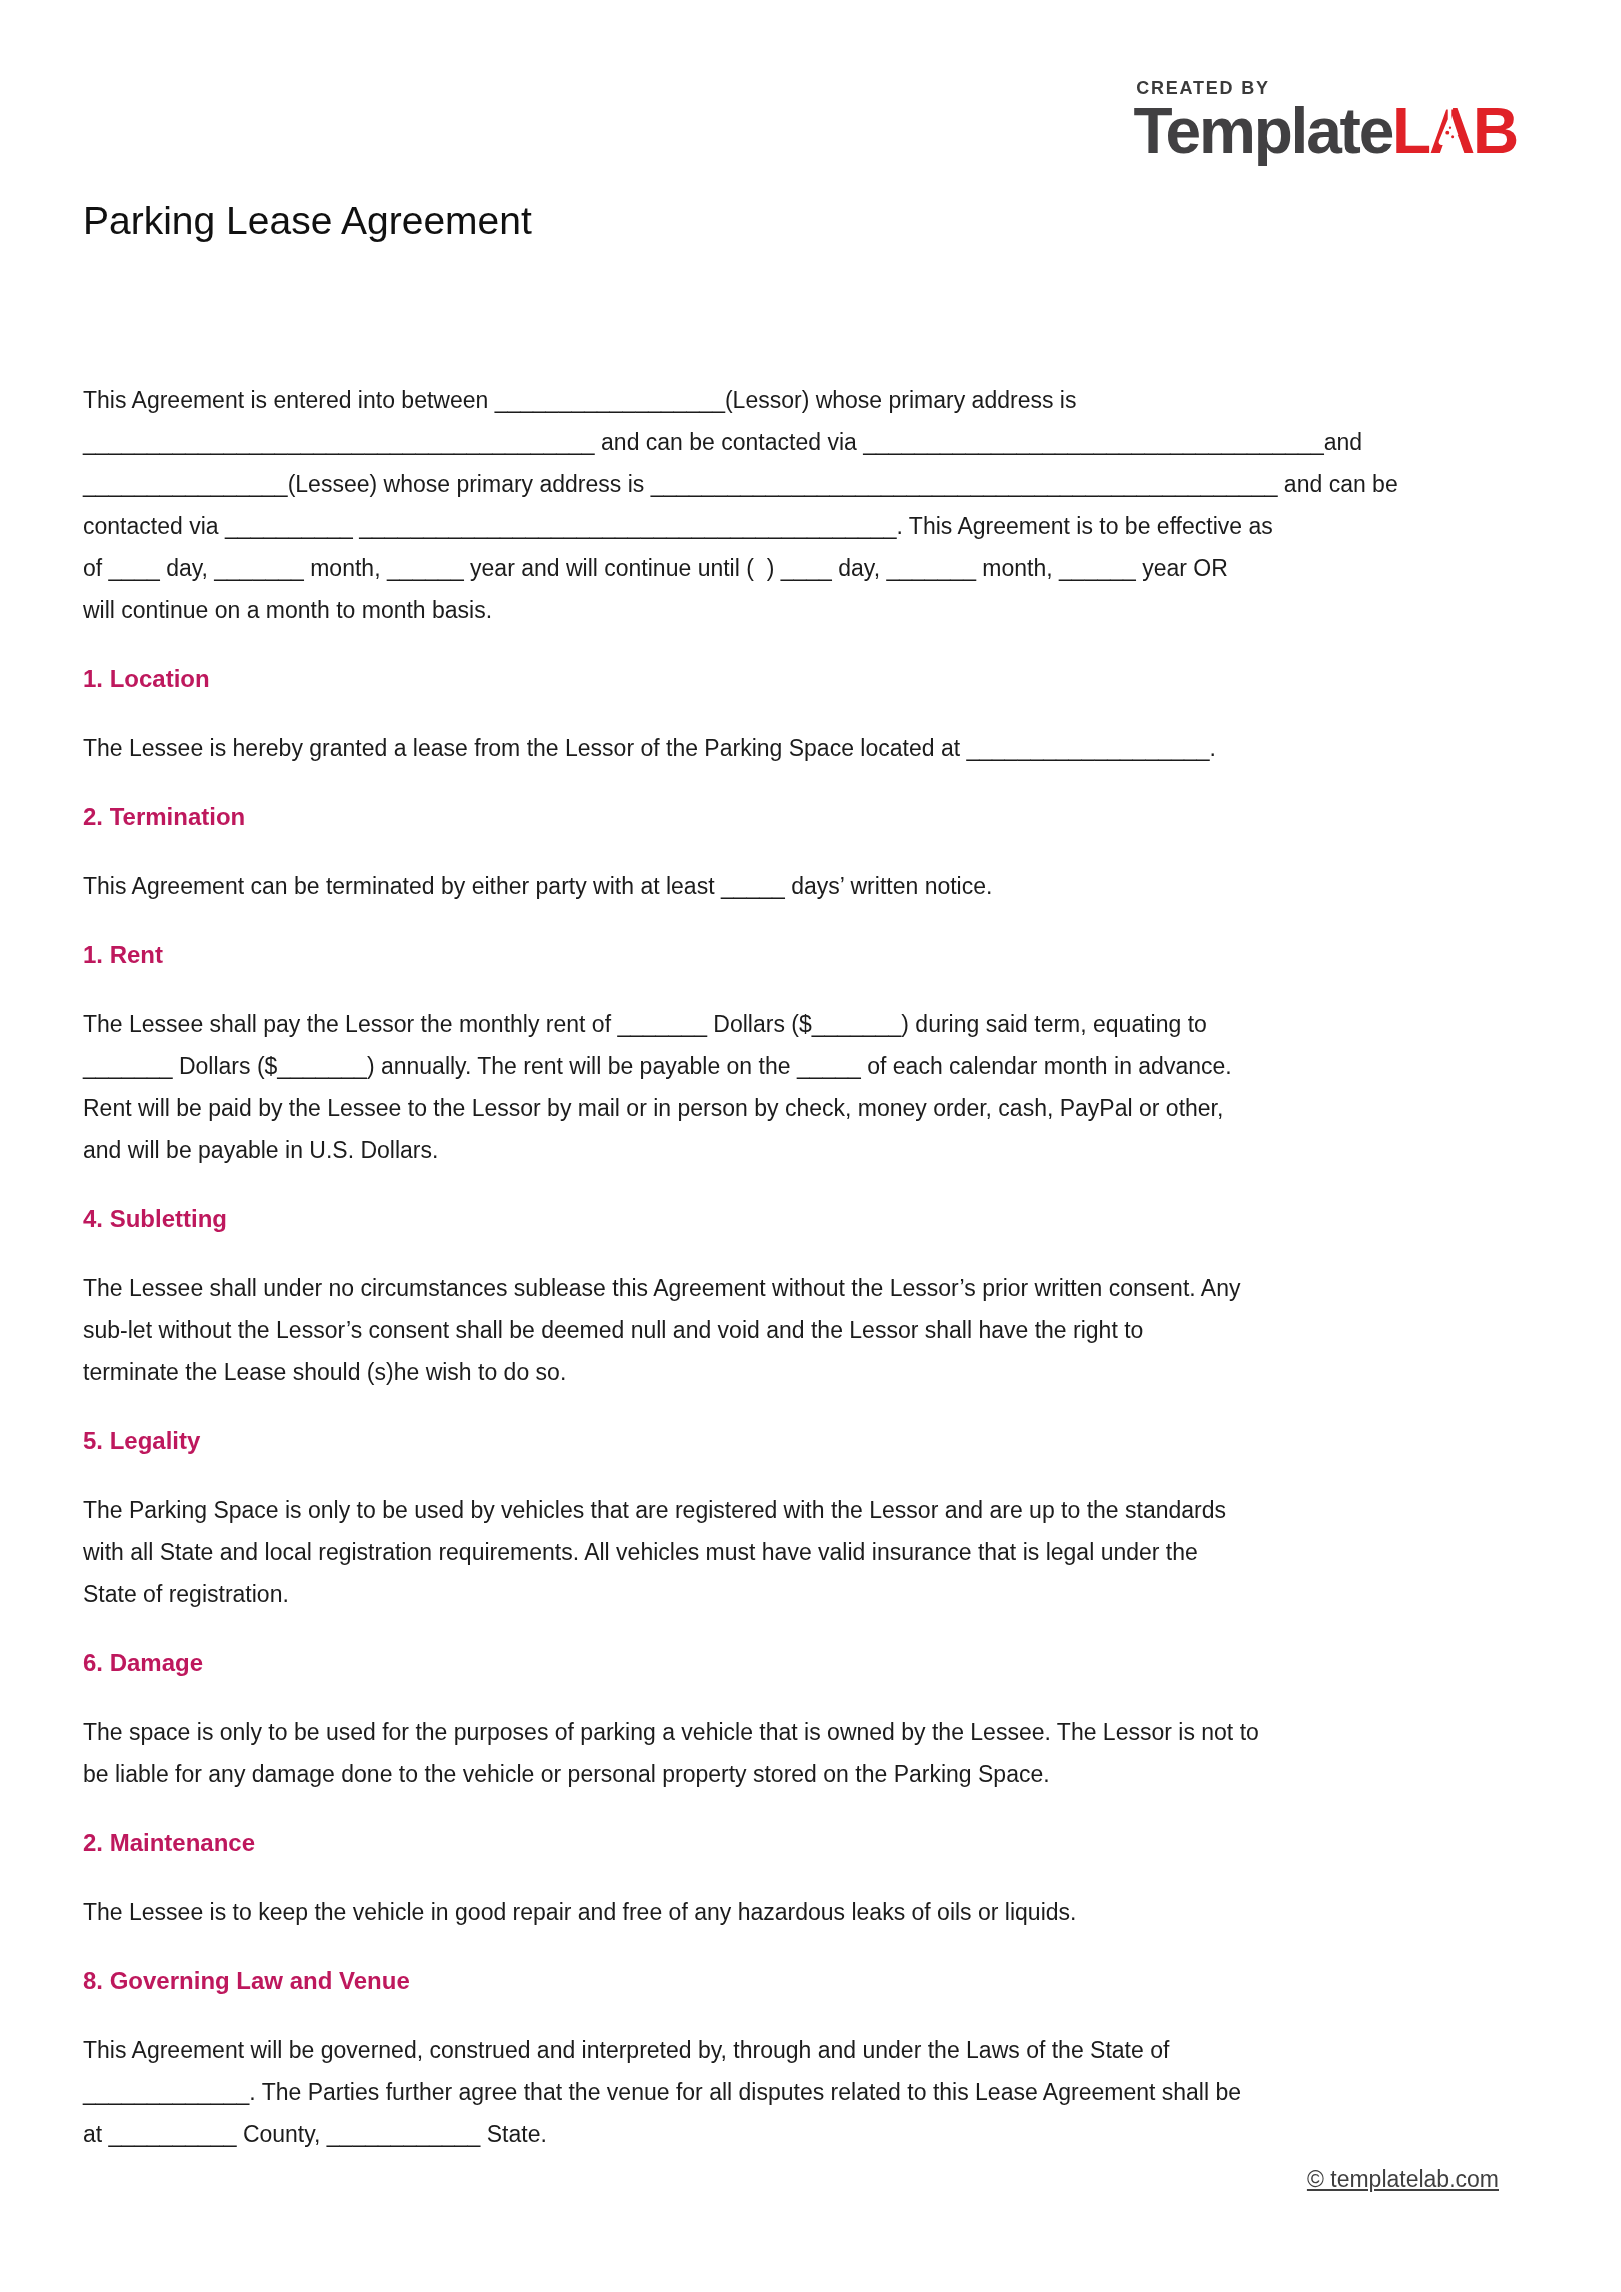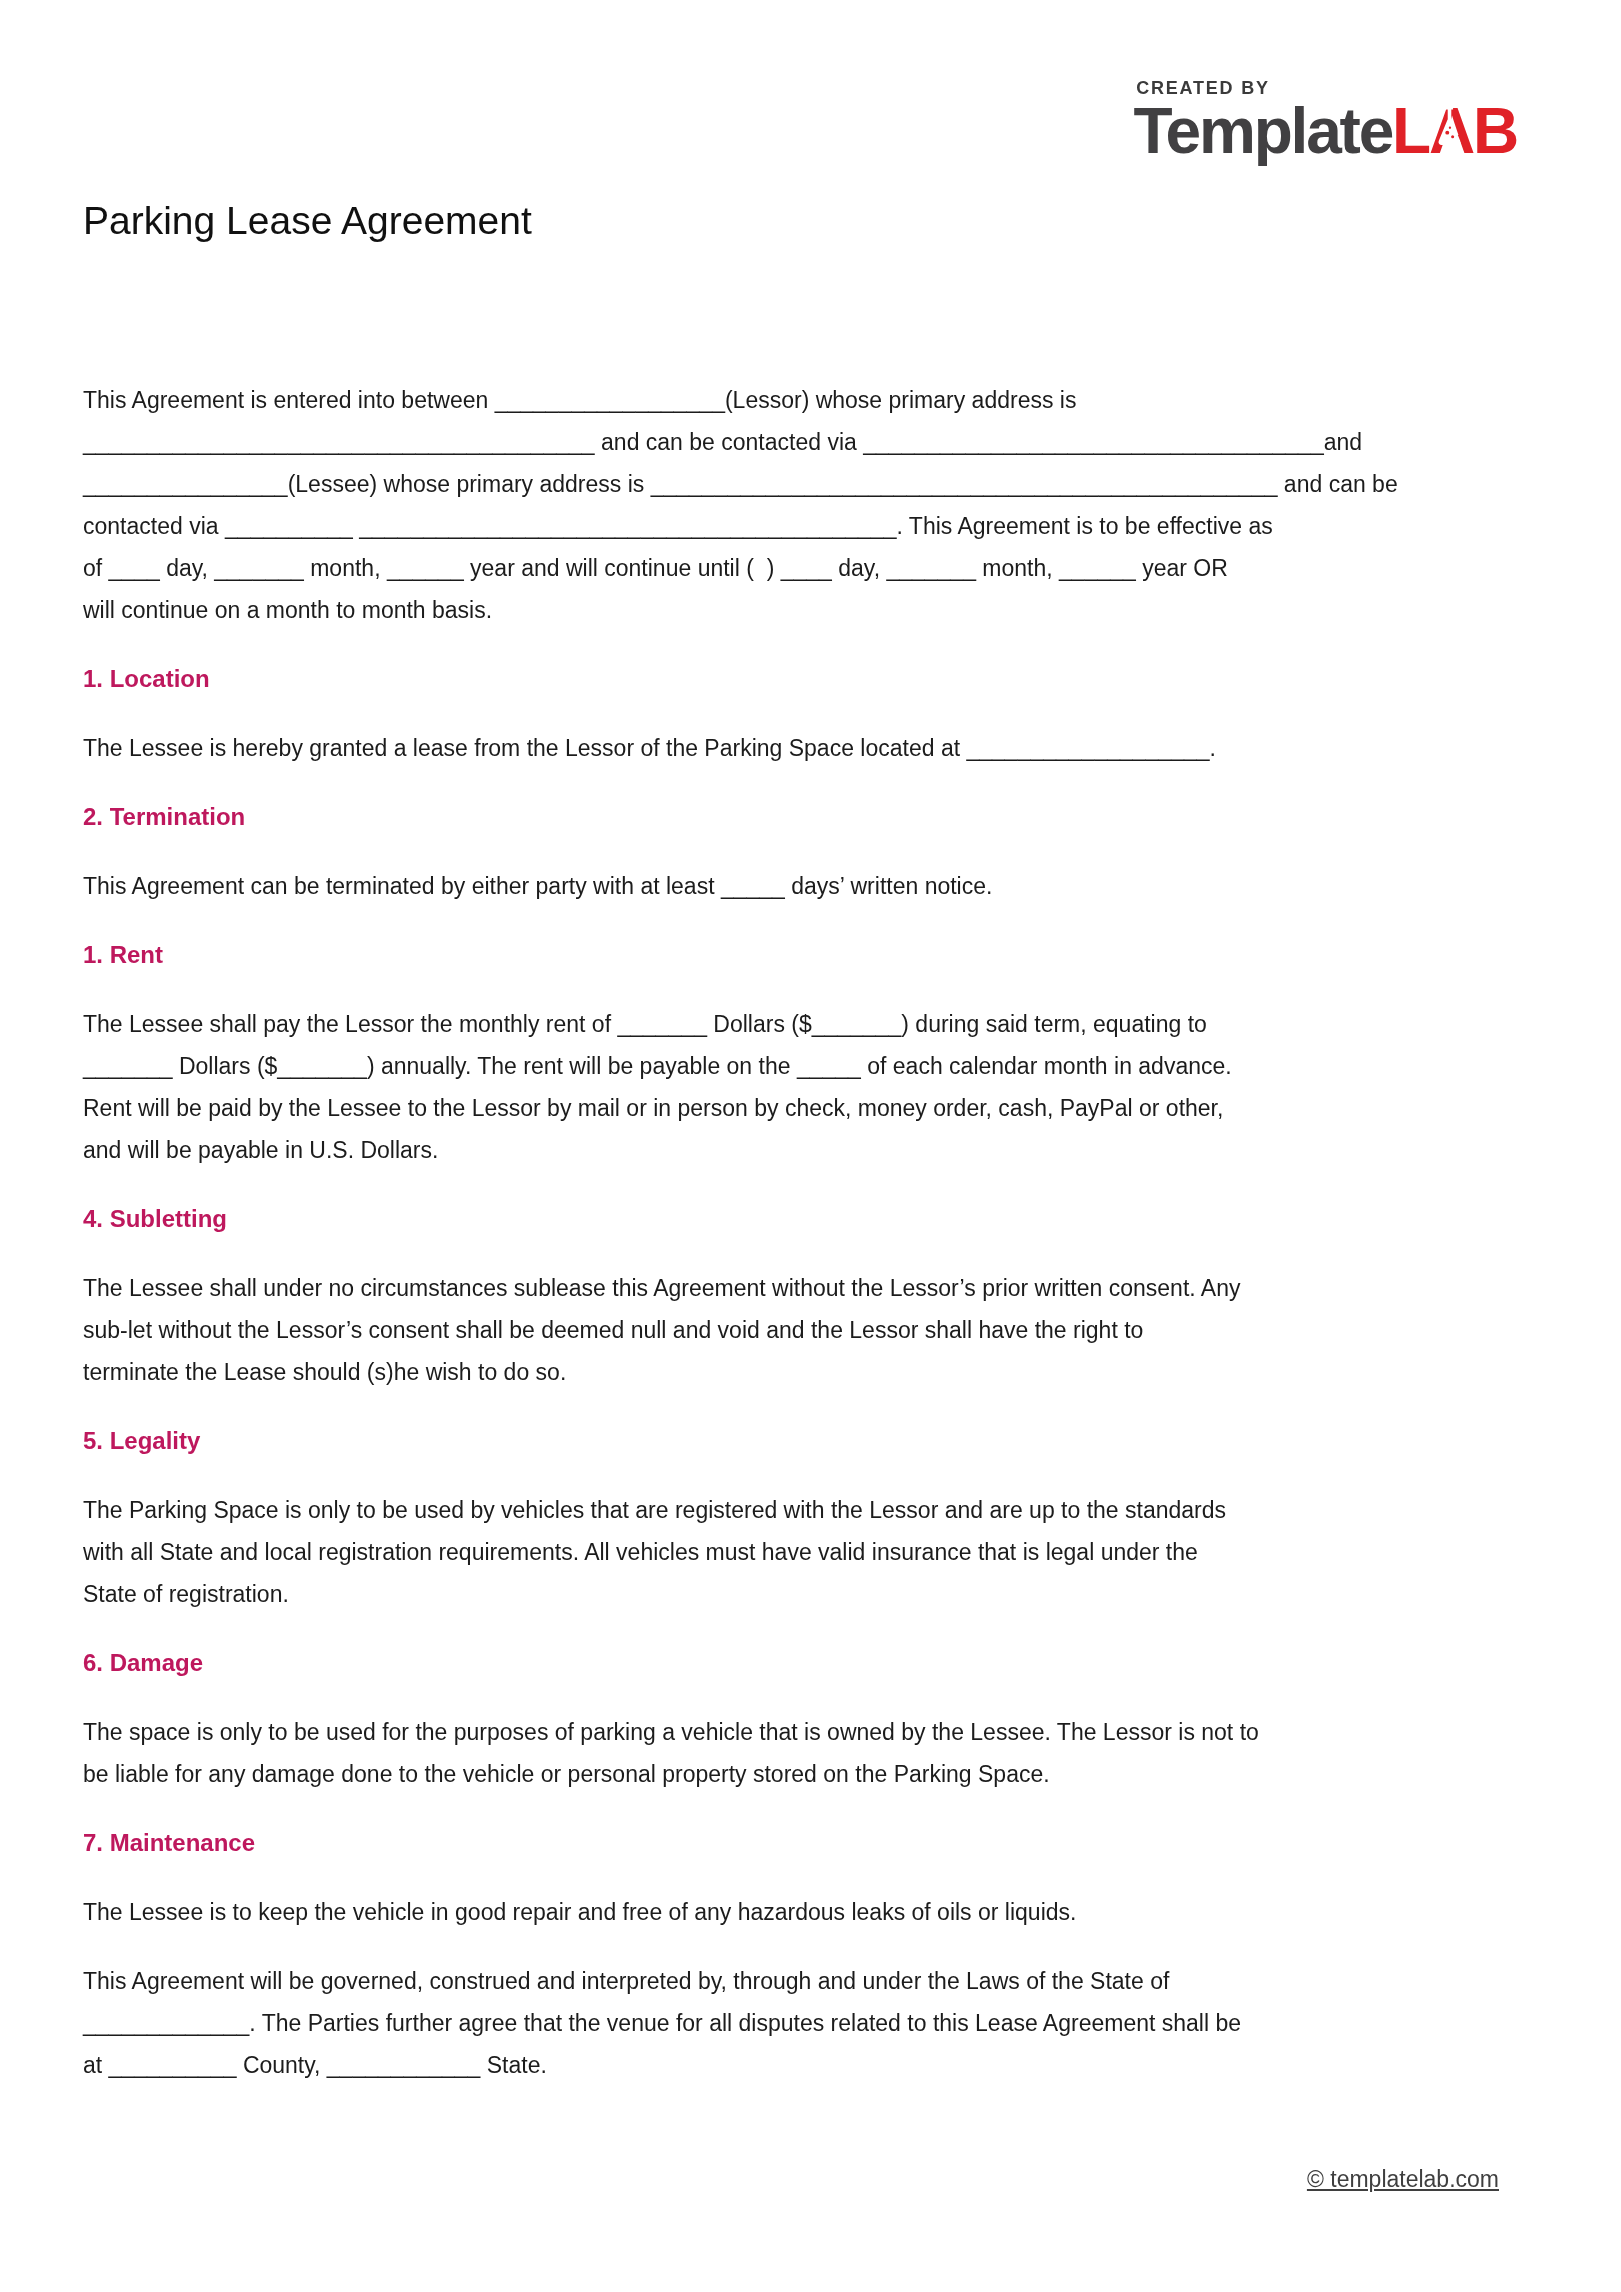--- a/index.html
+++ b/index.html
@@ -130,23 +130,24 @@
 
   <h2 class="heading">5. Legality</h2>
   <div class="para">The Parking Space is only to be used by vehicles that are registered with the Lessor and are up to the standards
 with all State and local registration requirements. All vehicles must have valid insurance that is legal under the
 State of registration.</div>
 
   <h2 class="heading">6. Damage</h2>
   <div class="para">The space is only to be used for the purposes of parking a vehicle that is owned by the Lessee. The Lessor is not to
 be liable for any damage done to the vehicle or personal property stored on the Parking Space.</div>
 
-  <h2 class="heading">7. Maintenance</h2>
+  <h2 class="heading">2. Maintenance</h2>
   <div class="para">The Lessee is to keep the vehicle in good repair and free of any hazardous leaks of oils or liquids.</div>
 
+  <h2 class="heading">8. Governing Law and Venue</h2>
   <div class="para">This Agreement will be governed, construed and interpreted by, through and under the Laws of the State of
 _____________. The Parties further agree that the venue for all disputes related to this Lease Agreement shall be
 at __________ County, ____________ State.</div>
 
   <div class="footer">
     <a class="footer-link" href="#">© templatelab.com</a>
   </div>
 
 </div>
 

